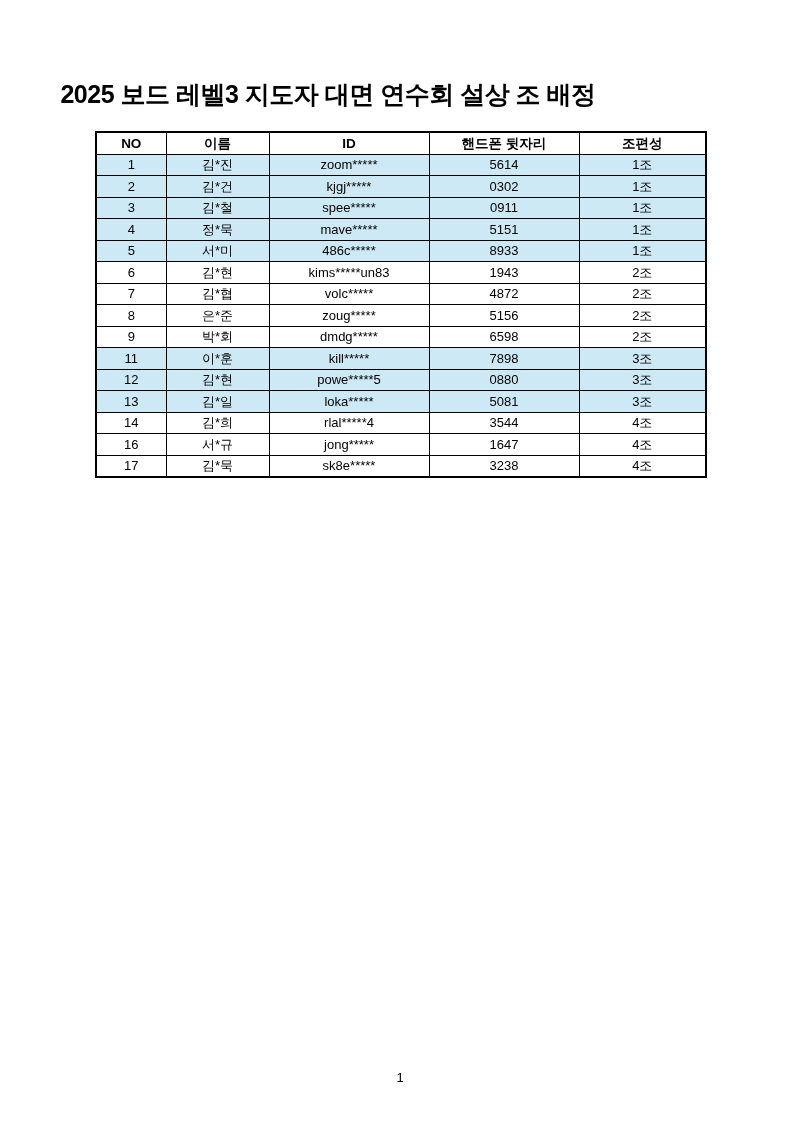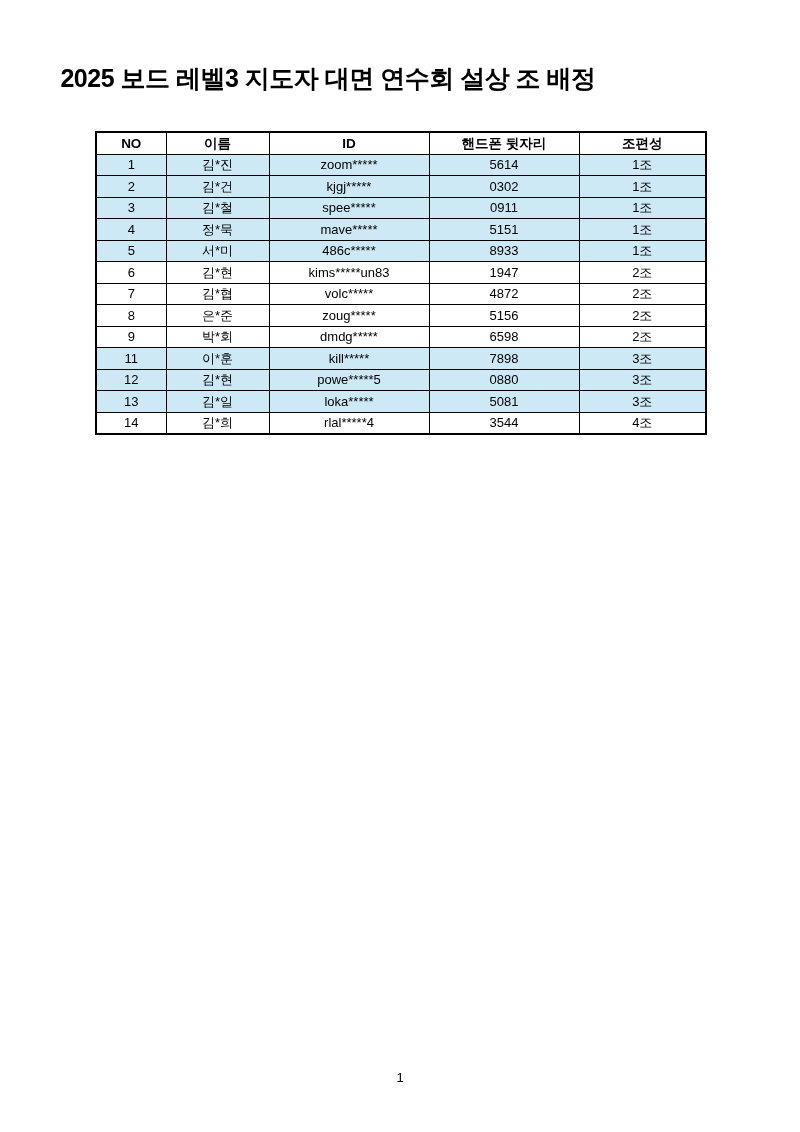--- a/index.html
+++ b/index.html
@@ -9,21 +9,21 @@
   }
   body {
     width: 800px;
     height: 1132px;
     position: relative;
     font-family: "Liberation Sans", "DejaVu Sans", sans-serif;
     color: #000000;
   }
   .doc-title {
     position: absolute;
-    top: 62px;
+    top: 78px;
     left: 0;
     width: 656px;
     text-align: center;
     font-size: 25px;
     font-weight: bold;
     letter-spacing: -0.5px;
     margin: 0;
     white-space: nowrap;
   }
   table.assignment {
@@ -121,21 +121,21 @@
           <td>5</td>
           <td>서*미</td>
           <td>486c*****</td>
           <td>8933</td>
           <td>1조</td>
         </tr>
         <tr>
           <td>6</td>
           <td>김*현</td>
           <td>kims*****un83</td>
-          <td>1947</td>
+          <td>1943</td>
           <td>2조</td>
         </tr>
         <tr>
           <td>7</td>
           <td>김*협</td>
           <td>volc*****</td>
           <td>4872</td>
           <td>2조</td>
         </tr>
         <tr>
@@ -173,18 +173,32 @@
           <td>5081</td>
           <td>3조</td>
         </tr>
         <tr>
           <td>14</td>
           <td>김*희</td>
           <td>rlal*****4</td>
           <td>3544</td>
           <td>4조</td>
         </tr>
+        <tr>
+          <td>16</td>
+          <td>서*규</td>
+          <td>jong*****</td>
+          <td>1647</td>
+          <td>4조</td>
+        </tr>
+        <tr>
+          <td>17</td>
+          <td>김*묵</td>
+          <td>sk8e*****</td>
+          <td>3238</td>
+          <td>4조</td>
+        </tr>
       </tbody>
   </table>
 
   <div class="page-number">1</div>
 
 </div>
 
 </body></html>

